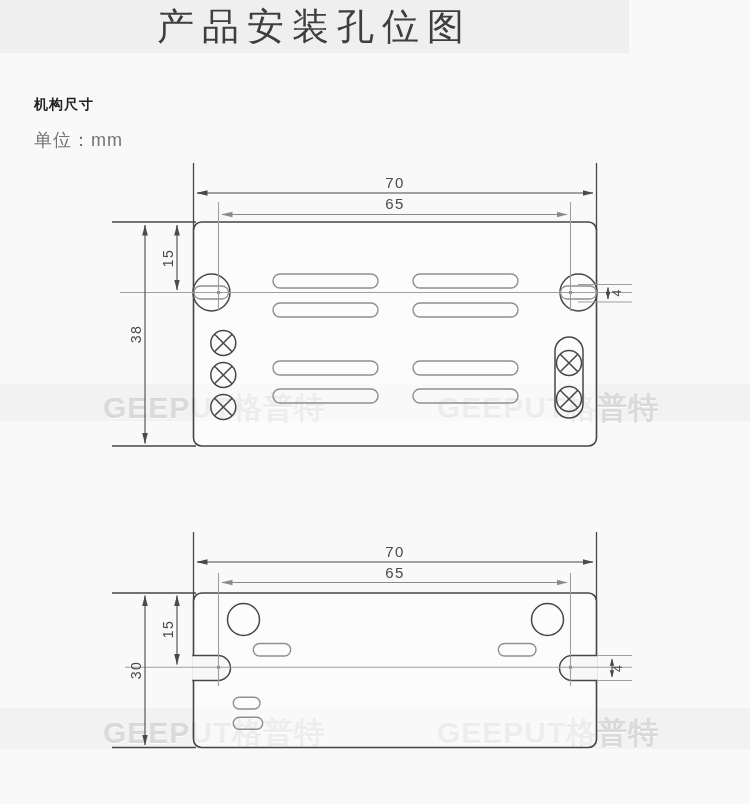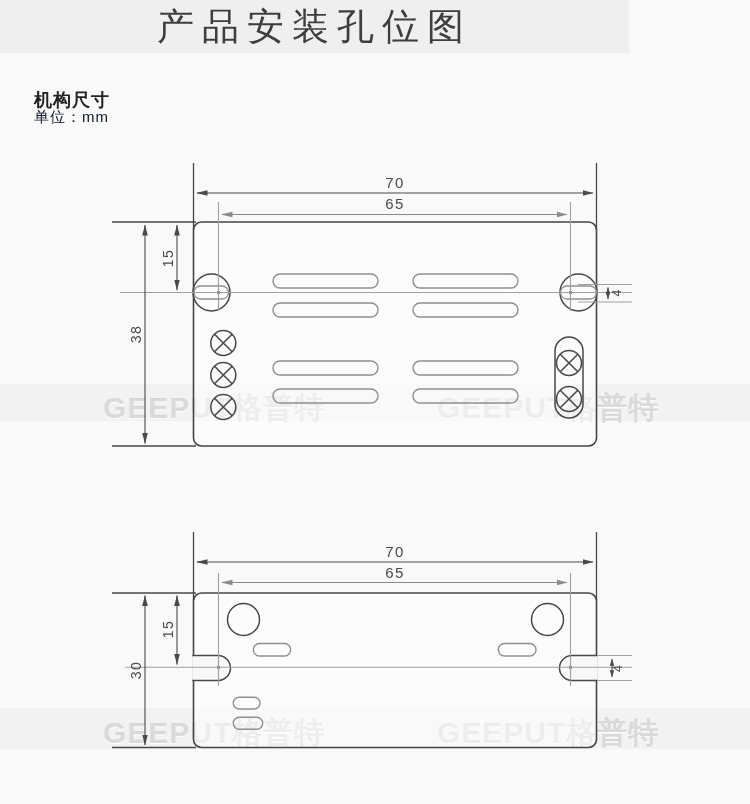--- a/index.html
+++ b/index.html
@@ -2,22 +2,22 @@
 <html><head>
 <meta charset="utf-8">
 <style>
   html,body{margin:0;padding:0;}
   body{background:#e8e8e8;}
   .page{position:relative;width:750px;height:804px;background:#f9f9f9;overflow:hidden;
         font-family:"Liberation Sans","DejaVu Sans",sans-serif;}
   .titlebar{position:absolute;left:0;top:0;width:629px;height:53px;background:#efefef;
             display:flex;align-items:center;justify-content:center;}
   .titlebar h1{margin:0;font-size:37px;font-weight:400;color:#3e3e3e;letter-spacing:8px;}
-  .sec-title{position:absolute;left:34px;top:88px;font-size:18px;font-weight:bold;color:#222;letter-spacing:1px;}
-  .unit-label{position:absolute;left:34px;top:108px;font-size:15px;color:#0f172a;letter-spacing:1px;}
+  .sec-title{position:absolute;left:34px;top:96px;font-size:14px;font-weight:bold;color:#222;letter-spacing:1px;}
+  .unit-label{position:absolute;left:34px;top:128px;font-size:18px;color:#737373;letter-spacing:1px;}
   .wm-band{position:absolute;left:0;width:750px;background:rgba(219,219,219,0.22);}
   .wm-band.b1{top:384px;height:37px;}
   .wm-band.b2{top:708px;height:41px;}
   .wm{position:absolute;font-size:30px;font-weight:bold;letter-spacing:1px;
       color:rgba(193,193,193,0.58);text-shadow:0 1px 0 rgba(255,255,255,0.85);white-space:nowrap;}
   .wm.t1{top:388px;}
   .wm.t2{top:713px;}
   .wm.l{left:103px;}
   .wm.r{left:437px;}
   svg.drawing{position:absolute;left:0;top:0;}

